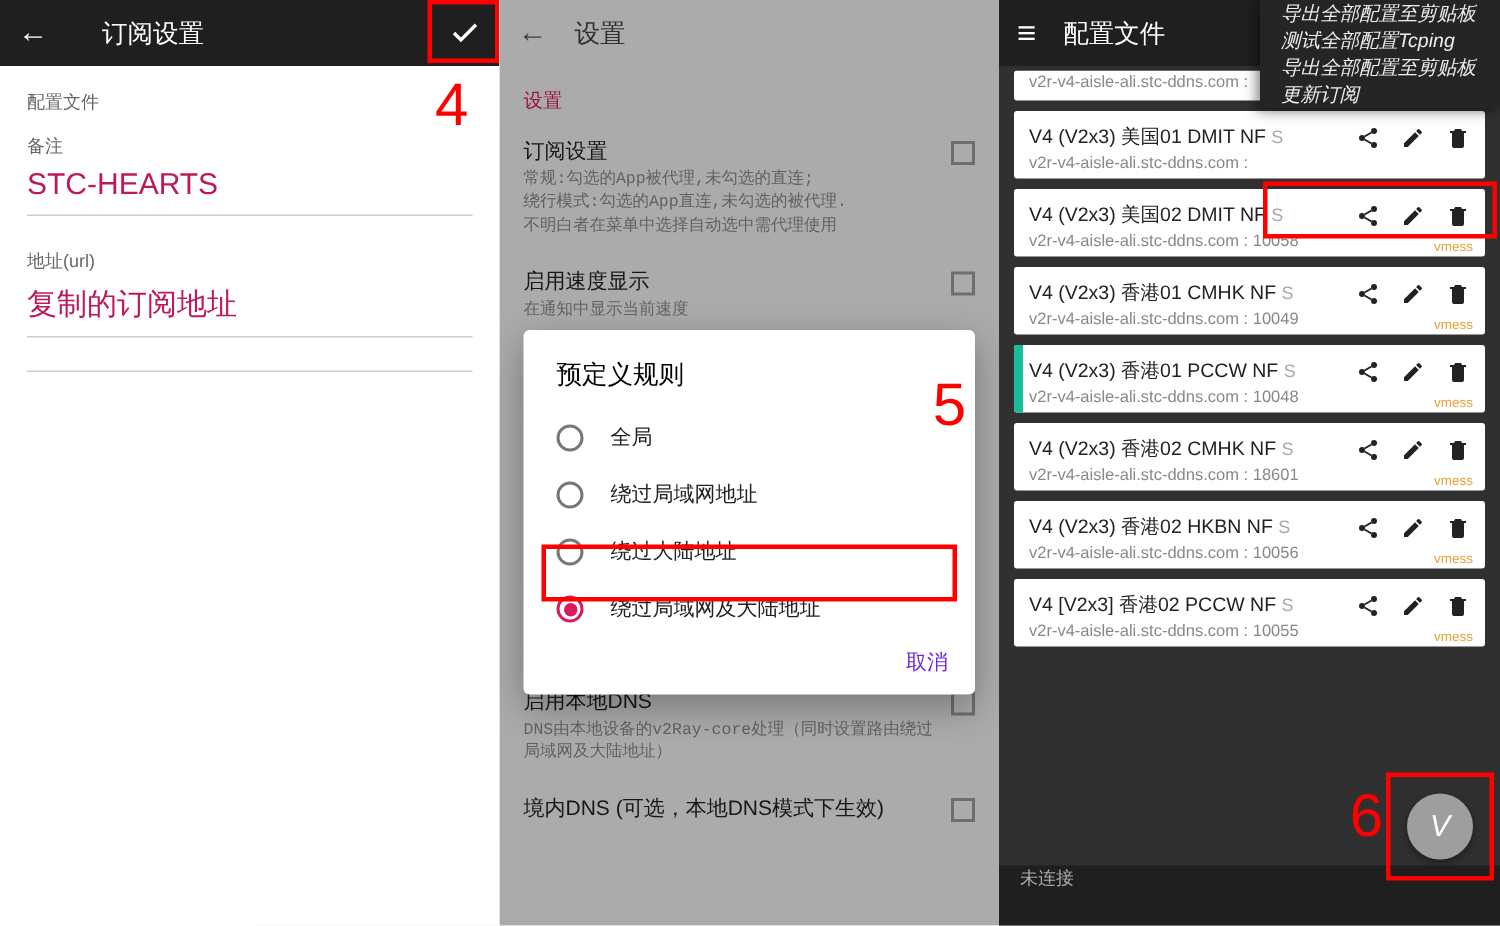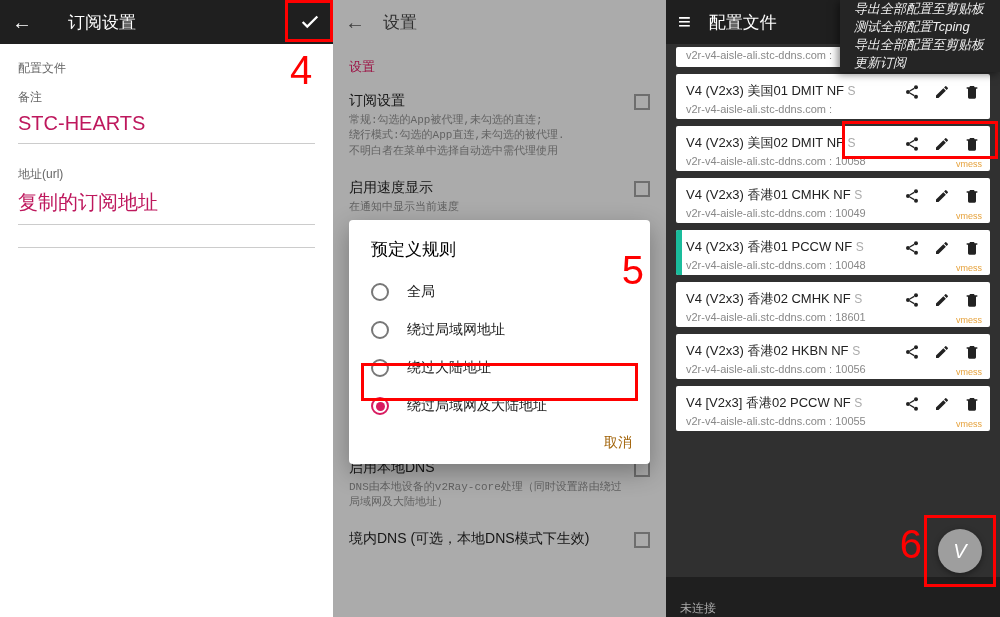--- a/index.html
+++ b/index.html
@@ -34,21 +34,21 @@
 
     .modal-scrim { position: absolute; top: 0; left: 0; right: 0; bottom: 0; background: rgba(0,0,0,0.28); }
     .dialog { position: absolute; top: 220px; left: 16px; right: 16px; background: #fff; border-radius: 4px; box-shadow: 0 8px 24px rgba(0,0,0,0.3); padding: 18px 0 8px; }
     .dialog-title { font-size: 17px; font-weight: 500; padding: 0 22px 12px; }
     .radio-row { display: flex; align-items: center; gap: 18px; padding: 10px 22px; cursor: pointer; }
     .radio { width: 18px; height: 18px; border: 2px solid #777; border-radius: 50%; display: flex; align-items: center; justify-content: center; flex-shrink: 0; }
     .radio.sel { border-color: #d81b60; }
     .radio.sel::after { content: ""; width: 9px; height: 9px; background: #d81b60; border-radius: 50%; }
     .radio-lbl { font-size: 14px; color: #222; }
     .dialog-actions { text-align: right; padding: 8px 18px 4px; }
-    .cancel { color: #a16207; font-size: 14px; font-weight: 500; }
+    .cancel { color: #6d28d9; font-size: 14px; font-weight: 500; }
     .num5 { position: absolute; top: 248px; right: 22px; color: #ff0000; font-size: 40px; z-index: 10; }
     .redbox-radio { position: absolute; border: 3px solid #ff0000; pointer-events: none; }
 
     
     .hdr3 { height: 44px; background: #1f1f1f; color: #fff; display: flex; align-items: center; padding: 0 12px; gap: 18px; }
     .hdr3 .title { font-size: 17px; flex: 1; }
     .menu { position: absolute; top: 0; right: 0; width: 160px; background: #252525; box-shadow: -2px 2px 8px rgba(0,0,0,0.5); z-index: 5; }
     .menu-item { color: #eee; font-size: 13px; padding: 0 14px; cursor: pointer; font-style: italic; }
     .redbox-menu { position: absolute; border: 3px solid #ff0000; pointer-events: none; z-index: 6; }
     .cards { position: absolute; top: 47px; left: 10px; right: 10px; bottom: 40px; overflow: hidden; }
@@ -56,21 +56,21 @@
     .card.green::before { content: ""; position: absolute; left: 0; top: 0; bottom: 0; width: 6px; background: #1abc9c; border-radius: 2px 0 0 2px; }
     .card .info { flex: 1; min-width: 0; }
     .card .name { font-size: 13px; color: #222; white-space: nowrap; overflow: hidden; }
     .card .name .s { color: #aaa; font-size: 12px; }
     .card .sub { font-size: 11px; color: #888; margin-top: 3px; }
     .card .actions { display: flex; gap: 14px; align-items: flex-start; margin-left: 6px; padding-top: 2px; }
     .card .proto { position: absolute; right: 8px; bottom: 2px; font-size: 9px; color: #e6a23c; }
     .icon-svg { width: 16px; height: 16px; }
     .card.first-cut { height: 20px; padding: 2px 10px; }
     .card.first-cut .sub { margin-top: 0; }
-    .bottom-bar { position: absolute; bottom: 0; left: 0; right: 0; height: 40px; background: #1f1f1f; color: #aaa; font-size: 12px; display: flex; align-items: flex-end; padding-left: 14px; }
+    .bottom-bar { position: absolute; bottom: 0; left: 0; right: 0; height: 40px; background: #1f1f1f; color: #aaa; font-size: 12px; display: flex; align-items: flex-start; padding-left: 14px; }
     .fab { position: absolute; right: 18px; bottom: 44px; width: 44px; height: 44px; border-radius: 50%; background: #9e9e9e; color: #fff; display: flex; align-items: center; justify-content: center; font-size: 20px; font-style: italic; box-shadow: 0 2px 6px rgba(0,0,0,0.4); }
     .num6 { position: absolute; bottom: 50px; right: 78px; color: #ff0000; font-size: 40px; }
     .redbox-fab { position: absolute; border: 3px solid #ff0000; pointer-events: none; }
 
     .arrow-left::before { content: "←"; font-size: 20px; }
     .hamburger::before { content: "≡"; font-size: 22px; }
   </style>
 </head>
 <body>
 

